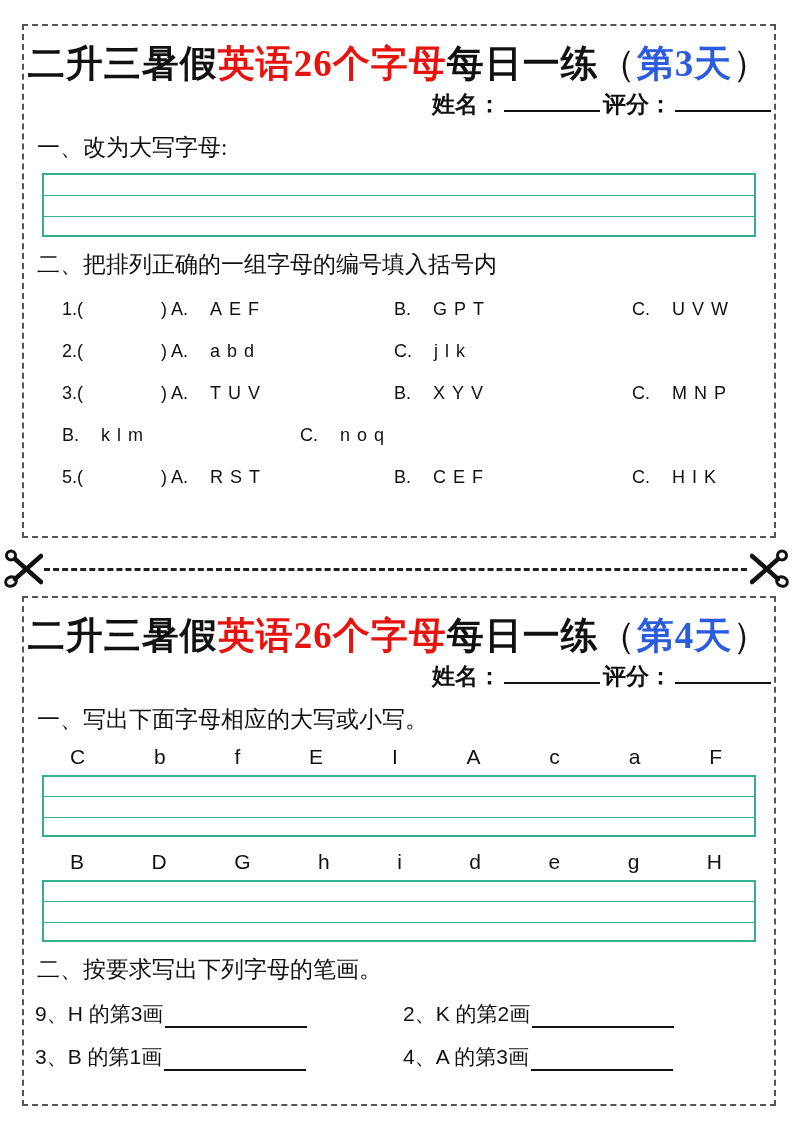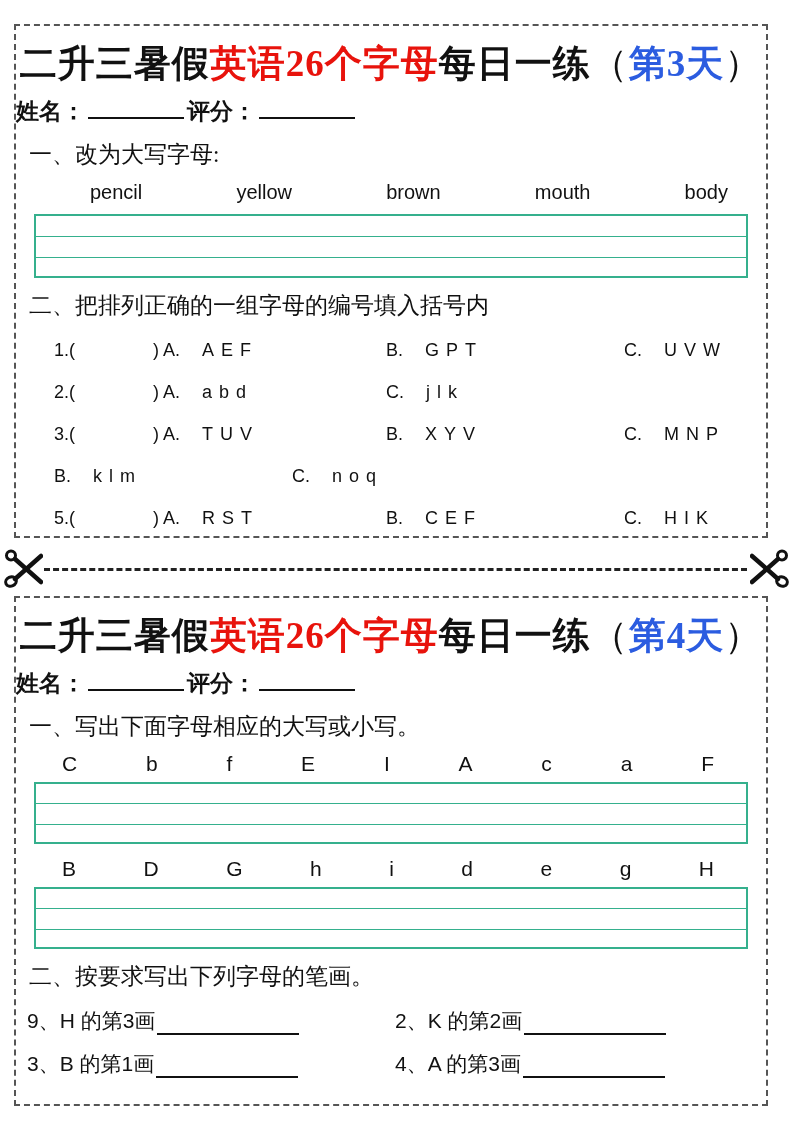--- a/index.html
+++ b/index.html
@@ -3,37 +3,37 @@
 <meta charset="utf-8">
 <style>
   * { margin:0; padding:0; box-sizing:border-box; }
   html,body { background:#ffffff; }
   .page {
     position:relative; width:793px; height:1122px; overflow:hidden;
     background:#ffffff; color:#111;
     font-family:"Liberation Serif", serif;
   }
   .sheet {
-    position:absolute; left:14px; width:754px; background:#fff;
+    position:absolute; left:22px; width:754px; background:#fff;
     border:2px dashed #555;
   }
   .sheet-1 { top:24px;  height:514px; }
   .sheet-2 { top:596px; height:510px; }
 
   
   .title {
     margin-top:13px; text-align:center; white-space:nowrap;
     font-size:37px; font-weight:bold; letter-spacing:1px;
   }
   .t-red  { color:#e8130c; }
   .t-blue { color:#2b5ce0; }
   .t-paren { font-weight:normal; }
 
   
-  .name-line { margin-top:7px; text-align:left; font-size:23px; font-weight:bold; }
+  .name-line { text-align:right; font-size:23px; font-weight:bold; }
   .u-blank {
     display:inline-block; width:96px; height:22px;
     border-bottom:2px solid #111; margin:0 3px; vertical-align:baseline;
   }
 
   
   .sec-heading { margin:12px 14px 0 13px; font-size:23px; }
 
   
   .word-row {
@@ -87,27 +87,20 @@
 
 <div class="page">
 
   <section class="sheet sheet-1">
     <h1 class="title"><span>二升三暑假</span><span class="t-red">英语26个字母</span><span>每日一练</span><span class="t-paren">（</span><span class="t-blue">第3天</span><span class="t-paren">）</span></h1>
 
     <div class="name-line"><span>姓名：</span><span class="u-blank"></span><span>评分：</span><span class="u-blank"></span></div>
 
     <div class="sec-heading">一、改为大写字母:</div>
 
-    <div class="word-row">
-      <span>pencil</span>
-      <span>yellow</span>
-      <span>brown</span>
-      <span>mouth</span>
-      <span>body</span>
-    </div>
 
     <div class="wgrid">
       <i class="gline gl-1"></i>
       <i class="gline gl-2"></i>
     </div>
 
     <div class="sec-heading">二、把排列正确的一组字母的编号填入括号内</div>
 
     <div class="mc-row">
       <span class="mc-a"><span>1.</span><span>(</span><span class="gap-paren"></span><span>) A.</span><span class="gap-opt"></span><span class="mc-letters">AEF</span></span>

